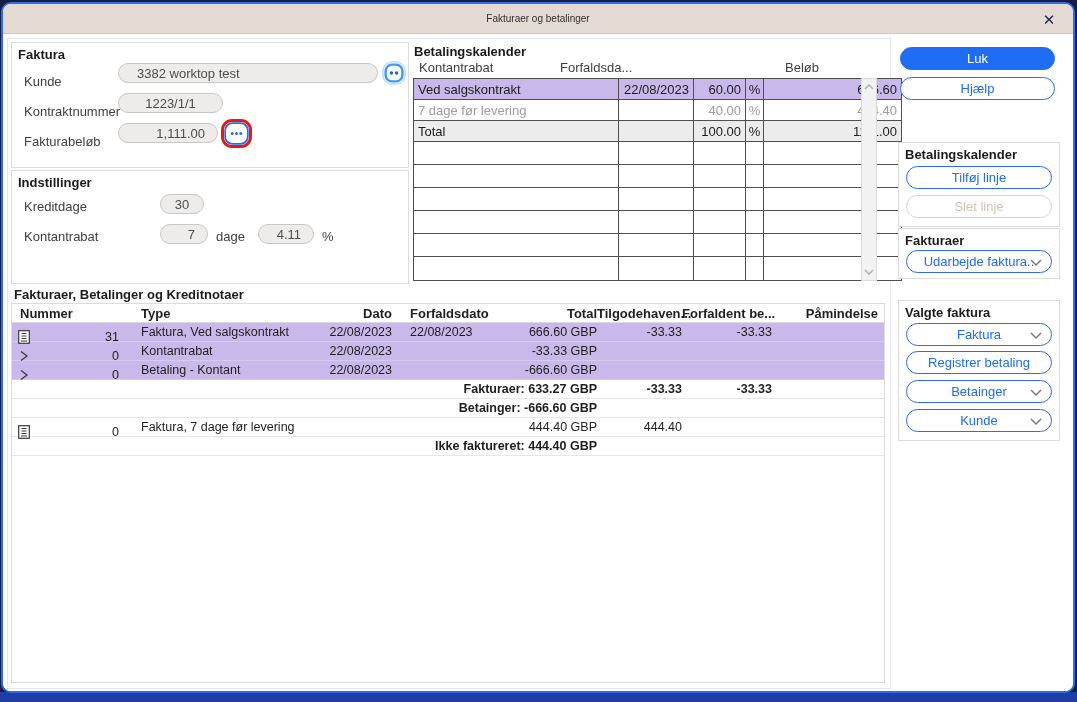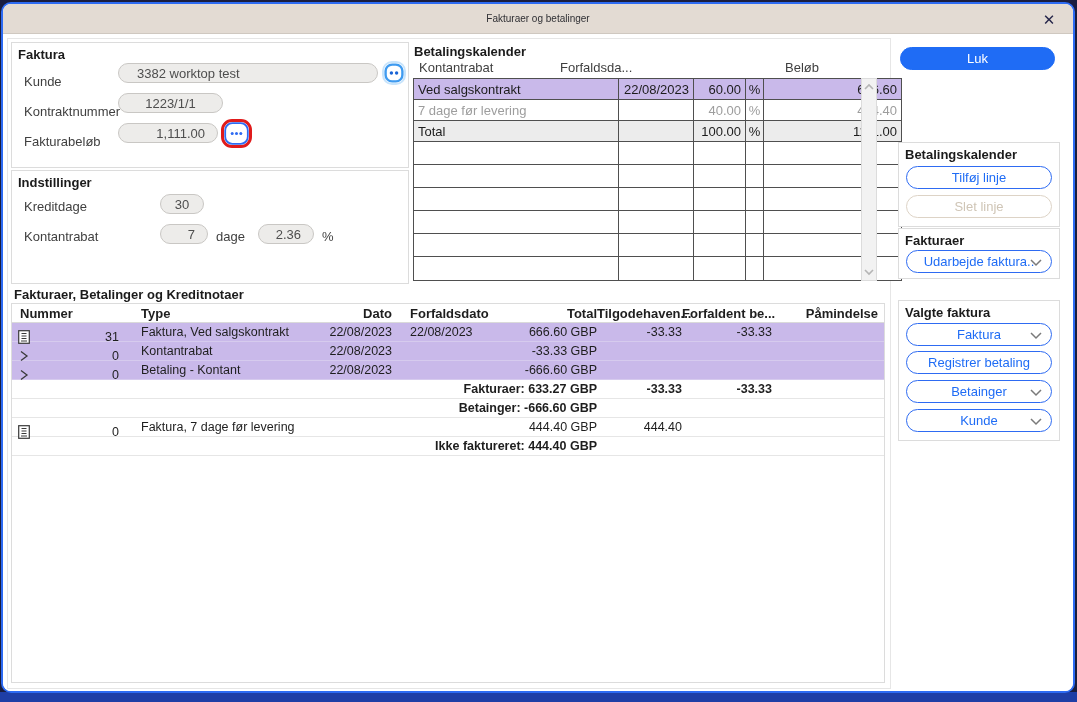--- a/index.html
+++ b/index.html
@@ -114,21 +114,21 @@
       </span>
     </div>
 
     <div class="gbox" style="left:8px;top:136px;width:398px;height:114px;">
       <div class="gtitle">Indstillinger</div>
       <div class="label" style="left:12px;top:28px;">Kreditdage</div>
       <div class="pill ta-c" style="left:148px;top:23px;width:44px;">30</div>
       <div class="label" style="left:12px;top:58px;">Kontantrabat</div>
       <div class="pill ta-r" style="left:148px;top:53px;width:48px;">7</div>
       <div class="label" style="left:204px;top:58px;">dage</div>
-      <div class="pill ta-r" style="left:246px;top:53px;width:56px;">2.36</div>
+      <div class="pill ta-r" style="left:246px;top:53px;width:56px;">4.11</div>
       <div class="label" style="left:310px;top:58px;">%</div>
     </div>
 
     <div class="bk-title">Betalingskalender</div>
     <div class="bk-headers">
       <span style="left:6px;">Kontantrabat</span>
       <span style="left:147px;">Forfaldsda...</span>
       <span style="left:372px;">Beløb</span>
     </div>
     <div class="bk-table">
@@ -304,20 +304,21 @@
       </div>
       <div class="irow sum">
         <div class="csum">Ikke faktureret: 444.40 GBP</div>
         <div class="c6"></div>
           <div class="c7"></div>
           <div class="c8"></div>
       </div>
     </div>
 
     <div class="btn primary" style="left:897px;top:13px;width:155px;">Luk</div>
+    <div class="btn" style="left:897px;top:43px;width:155px;">Hjælp</div>
 
     <div class="gbox" style="left:895px;top:108px;width:162px;height:85px;">
       <div class="gtitle">Betalingskalender</div>
       <div class="btn" style="left:7px;top:23px;width:146px;">Tilføj linje</div>
       <div class="btn disabled" style="left:7px;top:52px;width:146px;">Slet linje</div>
     </div>
 
     <div class="gbox" style="left:895px;top:194px;width:162px;height:51px;">
       <div class="gtitle">Fakturaer</div>
       <div class="btn" style="left:7px;top:21px;width:146px;">

